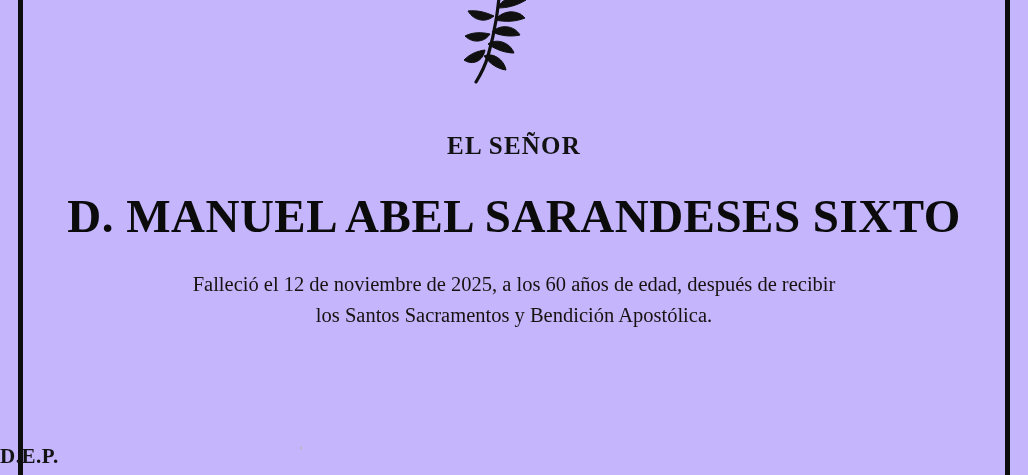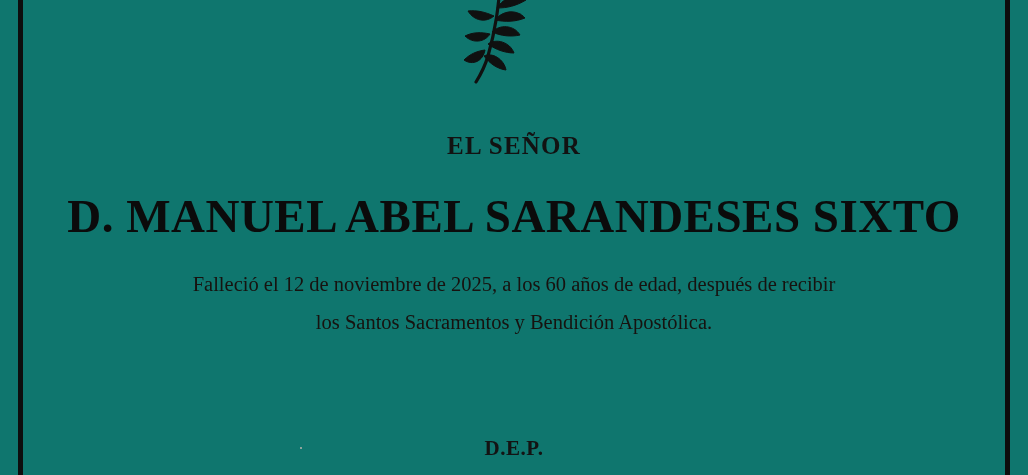--- a/index.html
+++ b/index.html
@@ -11,21 +11,21 @@
     width: 1028px;
     height: 475px;
     overflow: hidden;
     font-family: "Liberation Serif", serif;
     color: #111111;
   }
   .obituary {
     position: relative;
     width: 1028px;
     height: 475px;
-    background: #0f766e;
+    background: #c4b5fd;
     box-sizing: border-box;
   }
   
   .rule {
     position: absolute;
     top: 0;
     width: 5px;
     height: 475px;
     background: #0d0d0d;
   }
@@ -76,28 +76,28 @@
 
   .details {
     margin-top: 28px;
     font-family: "Liberation Serif", serif;
     font-size: 20.5px;
     line-height: 1.5;
     text-align: center;
     color: #17120f;
     max-width: 820px;
   }
-  .details .line2 { display: block; margin-top: 7px; }
+  .details .line2 { display: block; }
 
   .dep {
     position: absolute;
     left: 0;
     right: 0;
-    bottom: 14px;
-    text-align: center;
+    bottom: 6px;
+    text-align: left;
     font-family: "Liberation Serif", serif;
     font-weight: bold;
     font-size: 21px;
     letter-spacing: 0.5px;
     color: #131313;
   }
   .speck {
     position: absolute;
     width: 2px;
     height: 2px;

